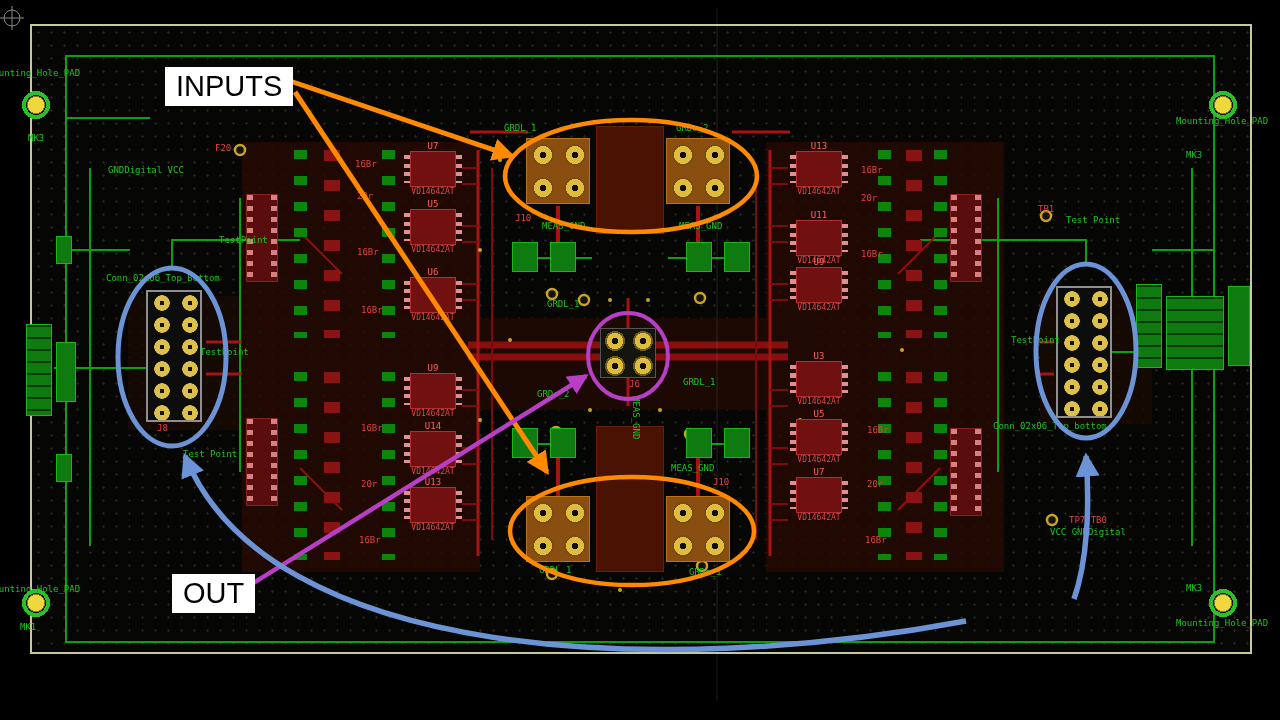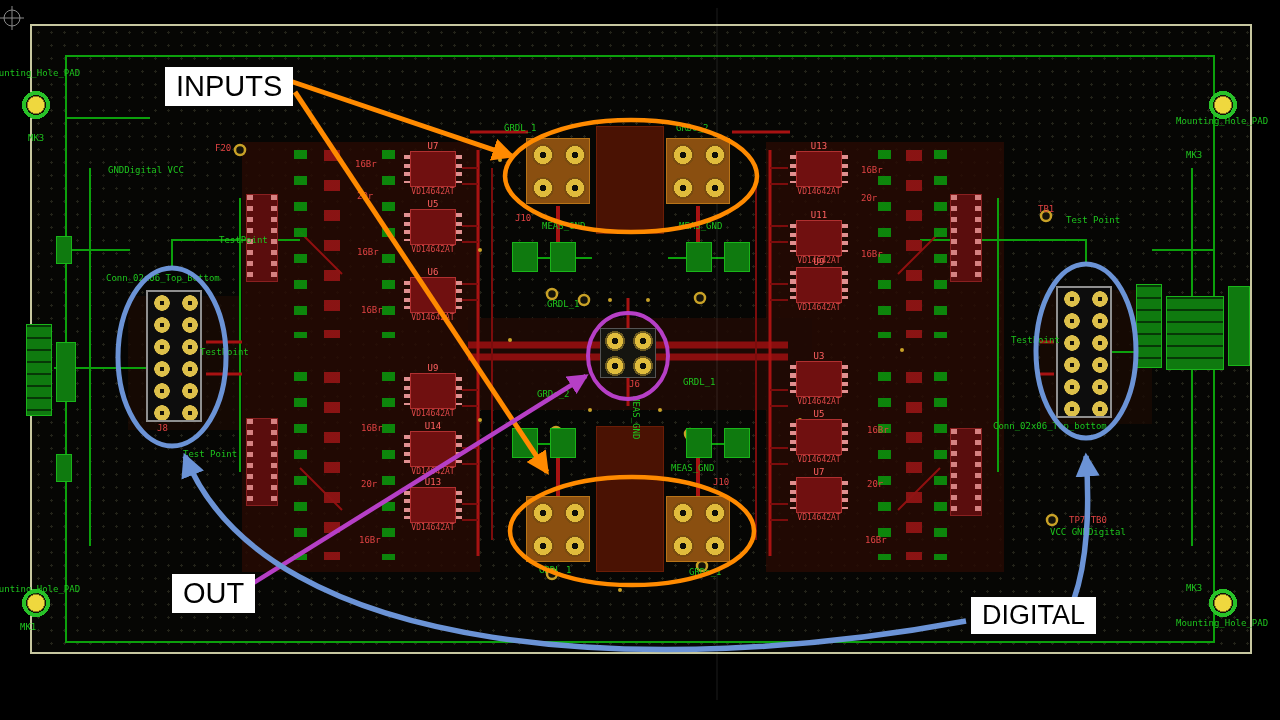--- a/index.html
+++ b/index.html
@@ -357,15 +357,14 @@
     <ellipse cx="1086" cy="351" rx="50" ry="87" stroke="#6b93d6" stroke-width="5" fill="none"></ellipse>
     <path d="M287,80 L512,156" stroke="#ff8a00" stroke-width="5" fill="none" marker-end="url(#ah-o)"></path>
     <path d="M295,92 L547,472" stroke="#ff8a00" stroke-width="5" fill="none" marker-end="url(#ah-o)"></path>
     <path d="M247,587 L586,376" stroke="#b63fc6" stroke-width="4.5" fill="none" marker-end="url(#ah-p)"></path>
     <path d="M966,621 C660,678 268,662 185,456" stroke="#6b93d6" stroke-width="5.5" fill="none" marker-end="url(#ah-b)"></path>
     <path d="M1074,599 C1087,562 1090,508 1086,456" stroke="#6b93d6" stroke-width="5.5" fill="none" marker-end="url(#ah-b)"></path>
   </svg>
 
   <div class="wlab inputs">INPUTS</div>
   <div class="wlab out">OUT</div>
-  <div class="wlab digital">DIGITAL</div>
 
 </div>
 
 </body></html>

